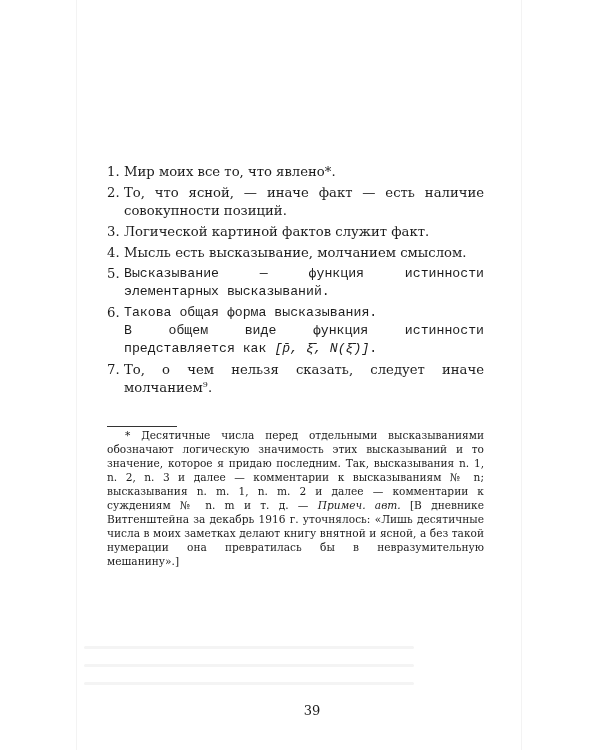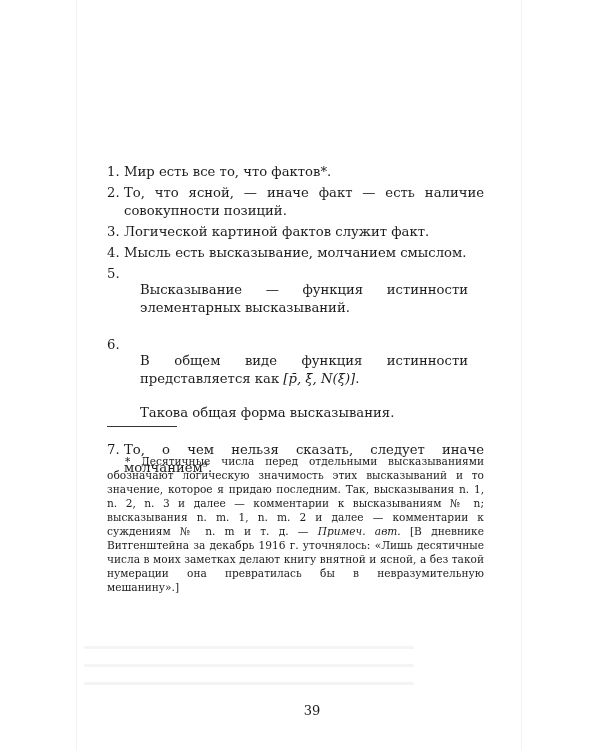--- a/index.html
+++ b/index.html
@@ -20,29 +20,29 @@
   }
   .theses {
     position: absolute; left: 107px; top: 163px; width: 377px;
     font-size: 13.2px; line-height: 18px;
   }
   .thesis {
     display: flex; margin-bottom: 3px;
   }
   .thesis .num { width: 17px; flex: none; }
   .thesis .body { flex: 1; text-align: justify; }
-  .thesis .body p { margin: 16px; text-align: justify; }
+  .thesis .body p { margin: 0; text-align: justify; font-family: Liberation Mono, monospace; }
   sup { font-size: 8px; line-height: 0; }
   .formula { font-style: italic; }
   .footnote-rule {
     position: absolute; left: 107px; top: 426px; width: 70px;
     height: 1px; background: #333;
   }
   .footnote {
-    position: absolute; left: 107px; top: 454px; width: 377px;
+    position: absolute; left: 107px; top: 428px; width: 377px;
     font-size: 10.6px; line-height: 14px; text-align: justify;
     hyphens: manual;
   }
   .footnote .first { text-indent: 18px; }
   .footnote em { font-style: italic; }
   .page-number {
     position: absolute; left: 0; width: 600px; top: 703px;
     text-align: center; font-size: 13px; margin-left: 12px;
   }
 </style>
@@ -52,21 +52,21 @@
 <div class="page-edge" style="left:76px;"></div>
 <div class="page-edge" style="left:521px;"></div>
 
 <div class="bleed" style="top:646px;"></div>
 <div class="bleed" style="top:664px;"></div>
 <div class="bleed" style="top:682px;"></div>
 
 <div class="theses">
   <div class="thesis">
     <span class="num">1.</span>
-    <span class="body"><span>Мир есть все то, что фактов</span><span>*</span><span>.</span></span>
+    <span class="body"><span>Мир моих все то, что явлено</span><span>*</span><span>.</span></span>
   </div>
   <div class="thesis">
     <span class="num">2.</span>
     <span class="body">То, что ясной, — иначе факт — есть наличие совокупности позиций.</span>
   </div>
   <div class="thesis">
     <span class="num">3.</span>
     <span class="body">Логической картиной фактов служит факт.</span>
   </div>
   <div class="thesis">
@@ -75,22 +75,22 @@
   </div>
   <div class="thesis">
     <span class="num">5.</span>
     <div class="body">
       <p>Высказывание — функция истинности элементарных высказываний.</p>
     </div>
   </div>
   <div class="thesis">
     <span class="num">6.</span>
     <div class="body">
+      <p>Такова общая форма высказывания.</p>
       <p><span>В общем виде функция истинности представляется как </span><span class="formula">[p̄, ξ̄, N(ξ̄)]</span><span>.</span></p>
-      <p>Такова общая форма высказывания.</p>
     </div>
   </div>
   <div class="thesis">
     <span class="num">7.</span>
     <span class="body"><span>То, о чем нельзя сказать, следует иначе молчанием</span><sup>9</sup><span>.</span></span>
   </div>
 </div>
 
 <div class="footnote-rule"></div>
 

